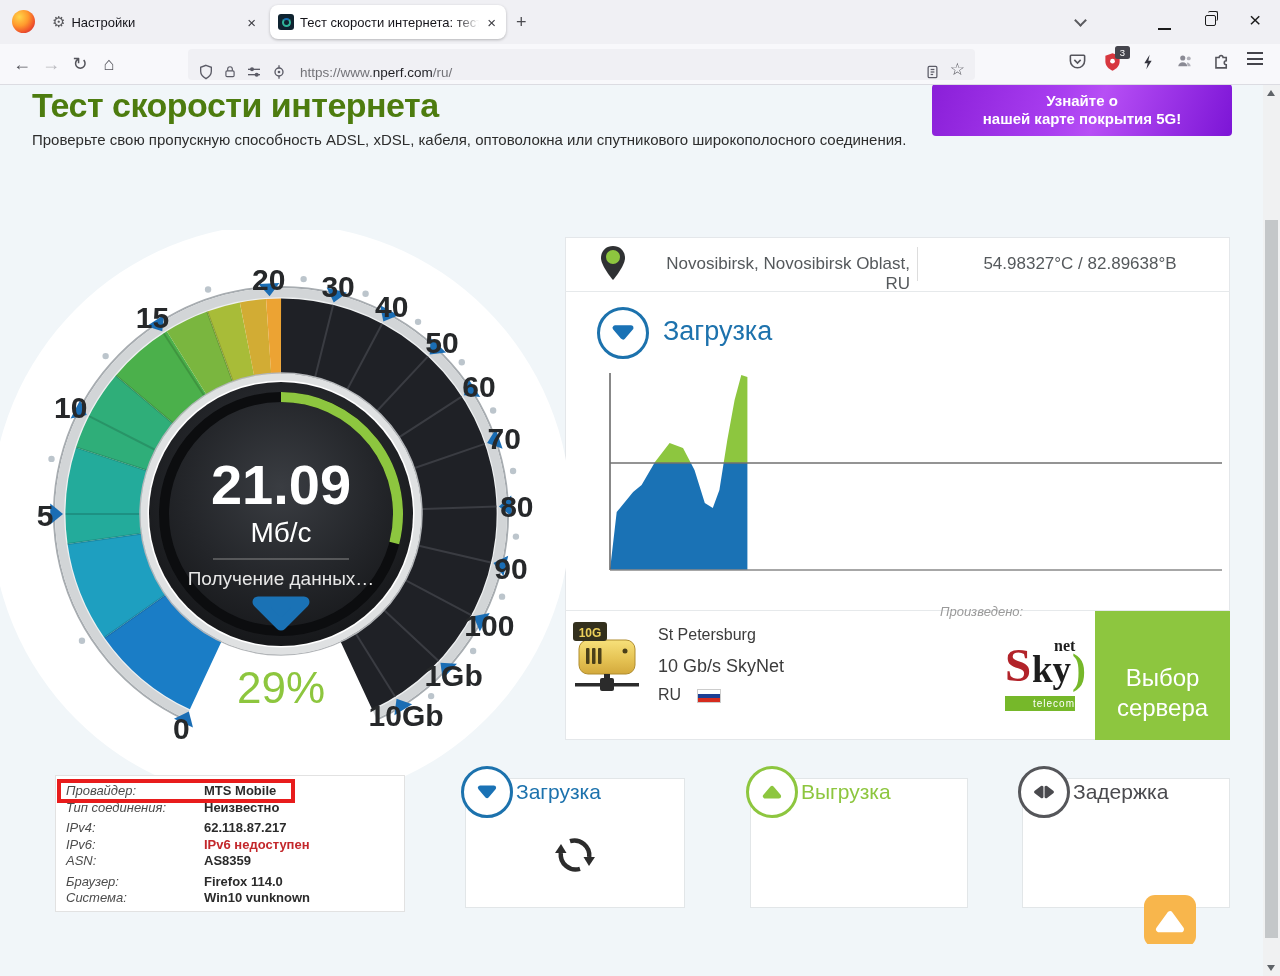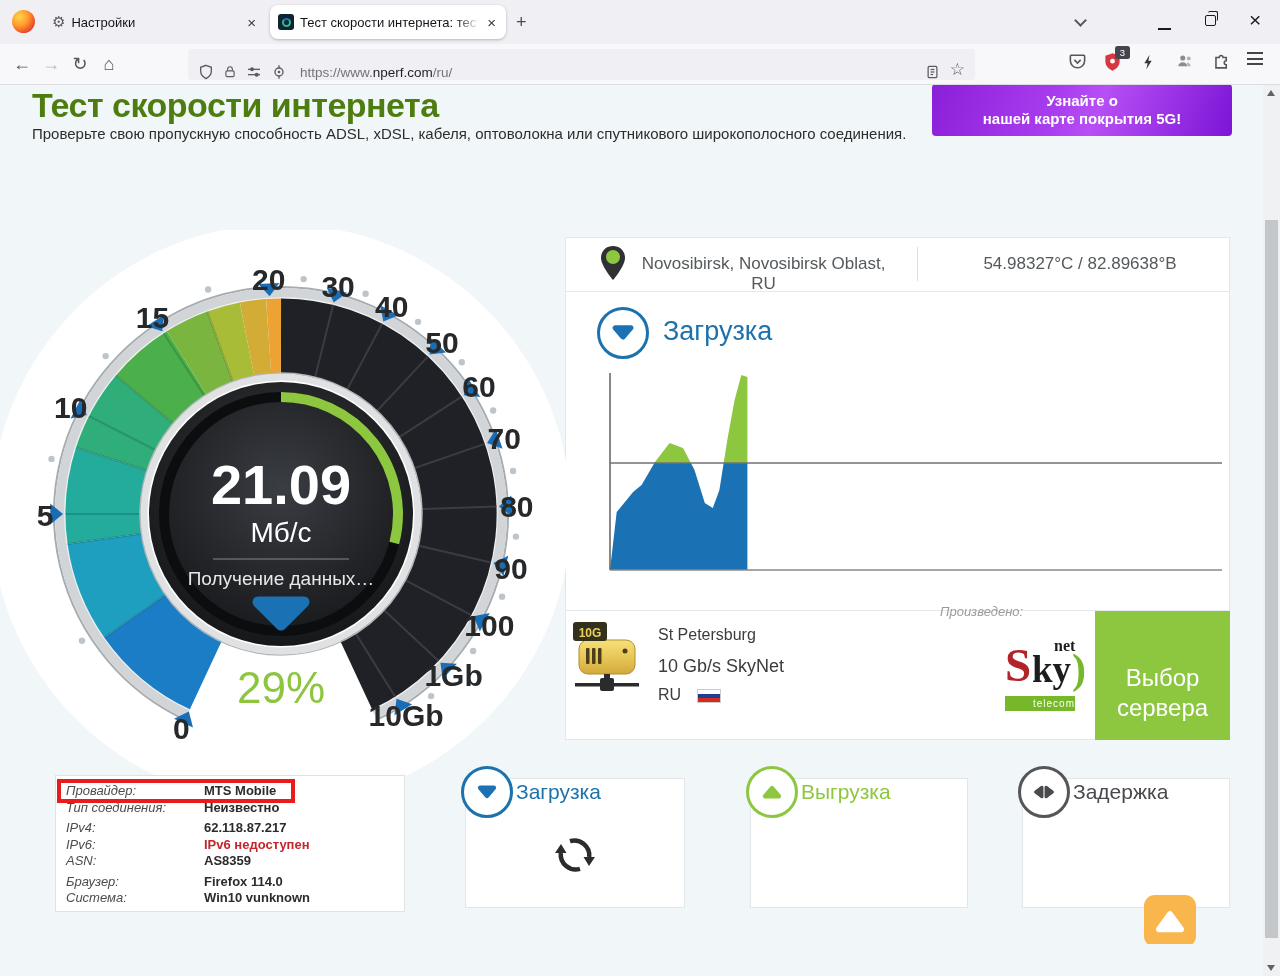--- a/index.html
+++ b/index.html
@@ -32,21 +32,21 @@
 #urlbar{position:absolute;left:188px;top:49px;width:787px;height:31px;background:#f0f0f4;border-radius:4px;display:flex;align-items:flex-end;padding:0 10px}
 #urlbar .uico{margin-right:9px;display:flex}
 #url-text{font-size:13.5px;color:#737378;margin-left:4px;flex:1}
 #url-text b{color:#1f1f24;font-weight:normal}
 #urlbar .rico{margin-left:12px;display:flex}
 .ricon{position:absolute;top:52px;display:flex}
 #ext-badge{position:absolute;left:1115px;top:46px;min-width:15px;height:13px;background:#45454d;color:#fff;font-size:9.5px;border-radius:2.5px;text-align:center;line-height:13px;padding:0 2px}
 
 #page{position:absolute;left:0;top:85px;width:1263px;height:859px;background:#f1f6f9;overflow:hidden}
 #h1{position:absolute;left:32px;top:1px;font-size:34px;font-weight:bold;color:#4d7c0f;letter-spacing:-.5px}
-#subtitle{position:absolute;left:32px;top:40px;font-size:15px;color:#2d2d2d}
+#subtitle{position:absolute;left:32px;top:46px;font-size:15px;color:#2d2d2d}
 #banner{position:absolute;left:932px;top:-1px;width:300px;height:52px;border-radius:4px;
  background:linear-gradient(110deg,#8a1fd8 0%,#a93ef0 42%,#b74ff5 55%,#7c15d6 100%);
  color:#fff;font-size:15px;font-weight:bold;text-align:center;padding-top:8px;line-height:18px}
 #panel{position:absolute;left:565px;top:152px;width:665px;height:503px;background:#fff;border:1px solid #e4e7ea}
 .hline{position:absolute;left:565px;width:665px;height:1px;background:#e6e9eb}
 #vdash{position:absolute;left:917px;top:162px;width:1px;height:34px;background:#ddd}
 .loctext{position:absolute;top:169px;font-size:17px;color:#55595c}
 #dl-circle{position:absolute;left:597px;top:222px;width:52px;height:52px;border:3px solid #1c72ad;border-radius:50%;background:#fff;display:flex;align-items:center;justify-content:center}
 #dl-label{position:absolute;left:663px;top:231px;font-size:27px;color:#1d72ad}
 
@@ -205,21 +205,21 @@
 
     <div id="panel"></div>
     <div class="hline" style="top:206px"></div>
     <div class="hline" style="top:525px"></div>
 
     <div class="abs" style="left:600px;top:160px">
       <svg width="26" height="36" viewBox="0 0 26 36">
           <path d="M13 1 C20 1 25 6 25 13 C25 21 13 35 13 35 C13 35 1 21 1 13 C1 6 6 1 13 1 Z" fill="#2f3133"></path>
           <circle cx="13" cy="12" r="7" fill="#8dc63f"></circle>
         </svg></div>
-    <div class="loctext" style="left:631px;width:265px;text-align:center">Novosibirsk, Novosibirsk Oblast, RU</div>
+    <div class="loctext" style="left:645px;width:265px;text-align:right">Novosibirsk, Novosibirsk Oblast, RU</div>
     <div id="vdash"></div>
     <div class="loctext" style="left:940px;width:280px;text-align:center">54.98327°С / 82.89638°В</div>
 
     <div id="dl-circle">
       <svg width="30" height="26" viewBox="0 0 52 46">
           <polygon points="12,14 40,14 26,30" fill="#1a72b5" stroke="#1a72b5" stroke-width="9" stroke-linejoin="round"></polygon>
         </svg>
       </div>
     <div id="dl-label">Загрузка</div>
 

